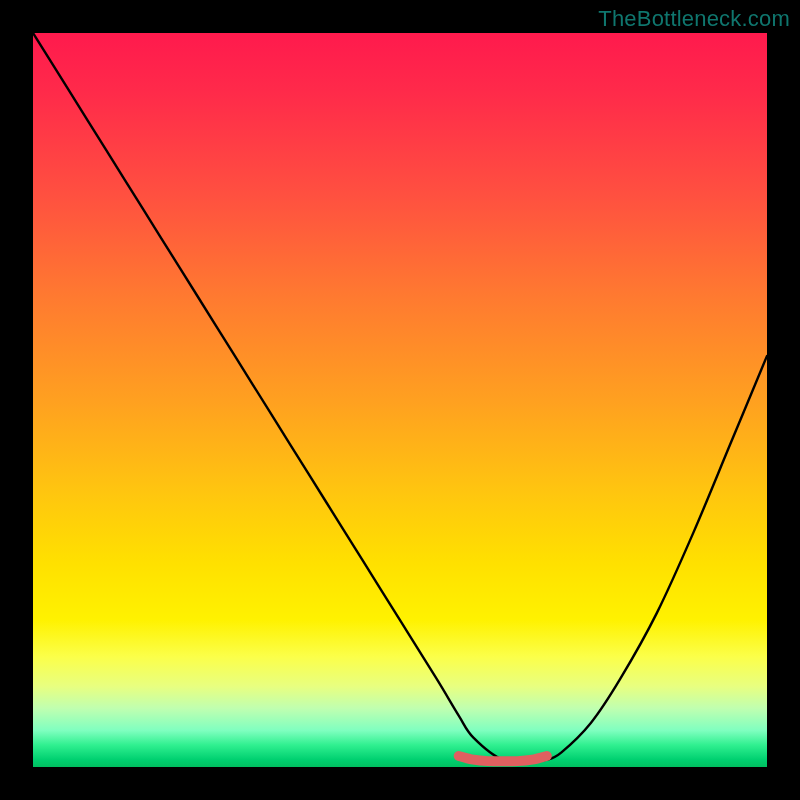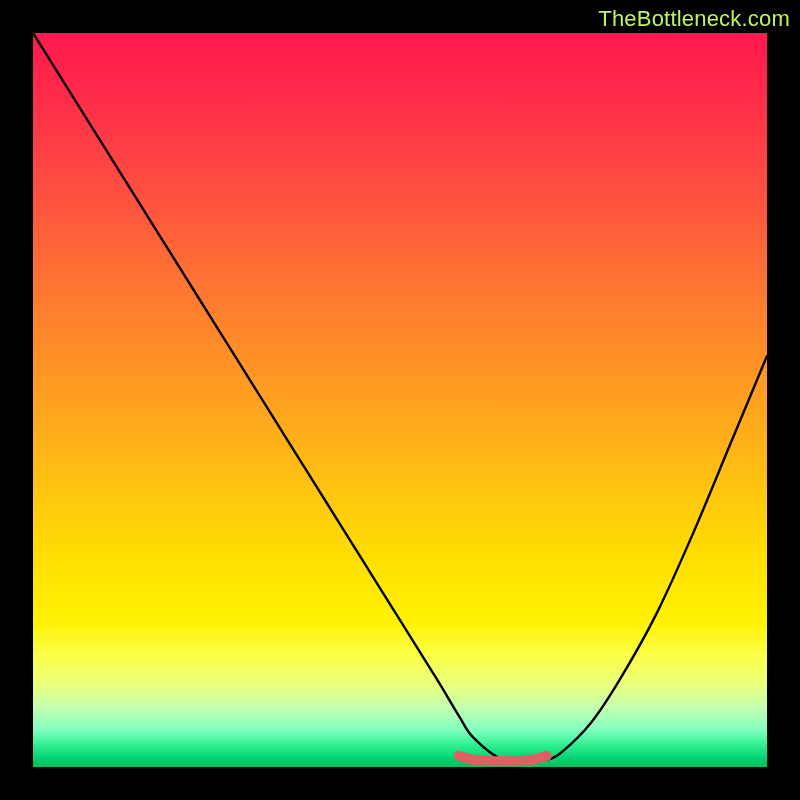--- a/index.html
+++ b/index.html
@@ -41,21 +41,21 @@
       #80ffc0 95%,
       #30f090 97%,
       #00d070 99%,
       #00c060 100%
     );
   }
   .watermark {
     position: absolute;
     top: 6px;
     right: 10px;
-    color: #bef264;
+    color: #0f766e;
     font-size: 22px;
     font-weight: 500;
     letter-spacing: 0.2px;
     z-index: 50;
     pointer-events: none;
   }
   svg.overlay {
     position: absolute;
     left: 0;
     top: 0;

